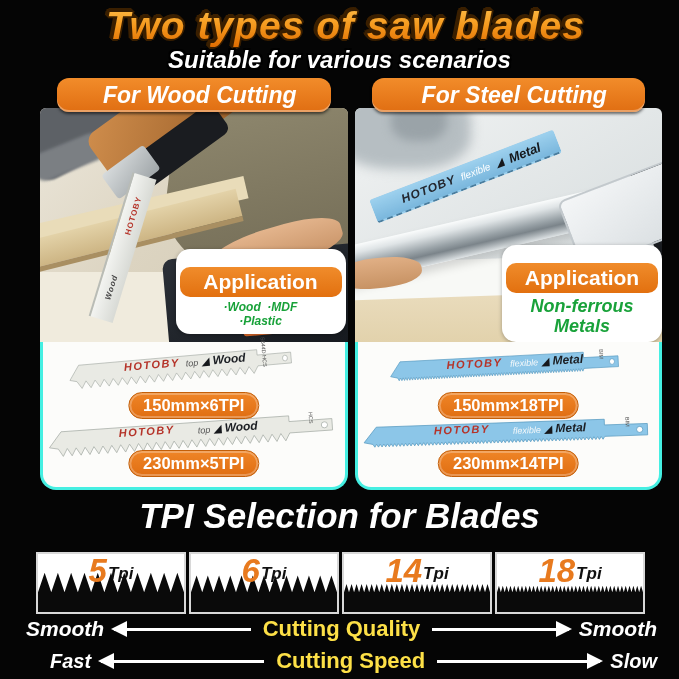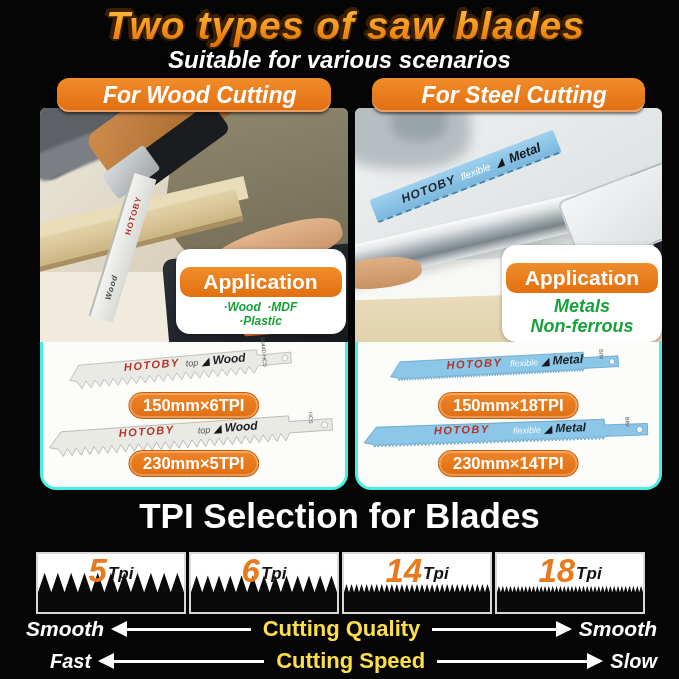--- a/index.html
+++ b/index.html
@@ -94,21 +94,21 @@
   .steel-area .b230{transform:rotate(-2deg);}
   .pill{position:absolute;left:50%;transform:translateX(-50%);z-index:4;
     background:linear-gradient(180deg,#ef8527,#e06e12);border:1px solid #c45f08;border-radius:15px;
     box-shadow:inset 0 0 0 2px rgba(255,255,255,.28);
     color:#fff;font-weight:bold;font-size:16.5px;padding:3px 14px;white-space:nowrap;}
   .pill1{top:50px;}
   .pill2{top:108px;}
 
   
   .tpi-title{position:absolute;top:496px;left:0;right:0;text-align:center;
-    color:#fff;font-weight:bold;font-size:35px;}
+    color:#fff;font-weight:bold;font-style:italic;font-size:35px;}
   .tpi-row{position:absolute;top:552px;left:36px;right:34px;height:62px;display:flex;gap:3px;}
   .tpi-box{flex:1;position:relative;background:#fff;border:2px solid #d8d8d8;overflow:hidden;}
   .tpi-teeth{position:absolute;inset:0;width:100%;height:100%;}
   .tpi-label{position:absolute;top:1px;left:0;right:0;display:flex;justify-content:center;align-items:flex-start;gap:1px;z-index:2;}
   .tpi-num{font-size:33px;line-height:0.95;color:#e87a1e;font-weight:bold;font-style:italic;}
   .tpi-unit{font-size:17px;font-weight:bold;font-style:italic;color:#111;margin-top:9px;}
 
   
   .axis-row{position:absolute;left:26px;right:22px;height:26px;display:flex;align-items:center;}
   .axis-row1{top:616px;}
@@ -208,22 +208,22 @@
         <div class="shape saw-dark"></div>
         <div class="shape saw-head"></div>
         <div class="shape pblade-s">
           <span class="pb-brand">HOTOBY</span>
           <span class="pb-pfx">flexible</span>
           <span class="pb-flag">◢</span>
           <span class="pb-type">Metal</span>
         </div>
         <div class="appbox appbox-steel">
           <div class="appbox-title">Application</div>
+          <div class="appbox-line">Non-ferrous</div>
           <div class="appbox-line">Metals</div>
-          <div class="appbox-line">Non-ferrous</div>
         </div>
       </div>
 
       <div class="blade-area steel-area">
         <div class="blade b150">
           <svg viewBox="0 0 300 40" preserveAspectRatio="none">
               <path d="M 3,23 L 16,7 L 250,7 L 250,13 L 294,13 L 294,25 L 250,25 L 248.3,28 L 246.6,25 L 244.9,28 L 243.2,25 L 241.5,28 L 239.8,25 L 238.1,28 L 236.4,25 L 234.7,28 L 233.0,25 L 231.3,28 L 229.6,25 L 227.9,28 L 226.2,25 L 224.5,28 L 222.8,25 L 221.1,28 L 219.4,25 L 217.7,28 L 216.0,25 L 214.3,28 L 212.6,25 L 210.9,28 L 209.2,25 L 207.5,28 L 205.8,25 L 204.1,28 L 202.4,25 L 200.7,28 L 199.0,25 L 197.3,28 L 195.6,25 L 193.9,28 L 192.2,25 L 190.5,28 L 188.8,25 L 187.1,28 L 185.4,25 L 183.7,28 L 182.0,25 L 180.3,28 L 178.6,25 L 176.9,28 L 175.2,25 L 173.5,28 L 171.8,25 L 170.1,28 L 168.4,25 L 166.7,28 L 165.0,25 L 163.3,28 L 161.6,25 L 159.9,28 L 158.2,25 L 156.5,28 L 154.8,25 L 153.1,28 L 151.4,25 L 149.7,28 L 148.0,25 L 146.3,28 L 144.6,25 L 142.9,28 L 141.2,25 L 139.5,28 L 137.8,25 L 136.1,28 L 134.4,25 L 132.7,28 L 131.0,25 L 129.3,28 L 127.6,25 L 125.9,28 L 124.2,25 L 122.5,28 L 120.8,25 L 119.1,28 L 117.4,25 L 115.7,28 L 114.0,25 L 112.3,28 L 110.6,25 L 108.9,28 L 107.2,25 L 105.5,28 L 103.8,25 L 102.1,28 L 100.4,25 L 98.7,28 L 97.0,25 L 95.3,28 L 93.6,25 L 91.9,28 L 90.2,25 L 88.5,28 L 86.8,25 L 85.1,28 L 83.4,25 L 81.7,28 L 80.0,25 L 78.3,28 L 76.6,25 L 74.9,28 L 73.2,25 L 71.5,28 L 69.8,25 L 68.1,28 L 66.4,25 L 64.7,28 L 63.0,25 L 61.3,28 L 59.6,25 L 57.9,28 L 56.2,25 L 54.5,28 L 52.8,25 L 51.1,28 L 49.4,25 L 47.7,28 L 46.0,25 L 44.3,28 L 42.6,25 L 40.9,28 L 39.2,25 L 37.5,28 L 35.8,25 L 34.1,28 L 32.4,25 L 30.7,28 L 29.0,25 L 27.3,28 L 25.6,25 L 23.9,28 L 22.2,25 L 20.5,28 L 18.8,25 L 17.1,28 L 15.4,25 L 13.7,28 L 12.0,25 Z" fill="#8cc6e8" stroke="#5b9cc2" stroke-width="0.8"></path>
               <circle cx="286" cy="19" r="3.2" fill="#ffffff" stroke="#5b9cc2" stroke-width="0.8"></circle>
             </svg>
           <span class="brand">HOTOBY</span>

